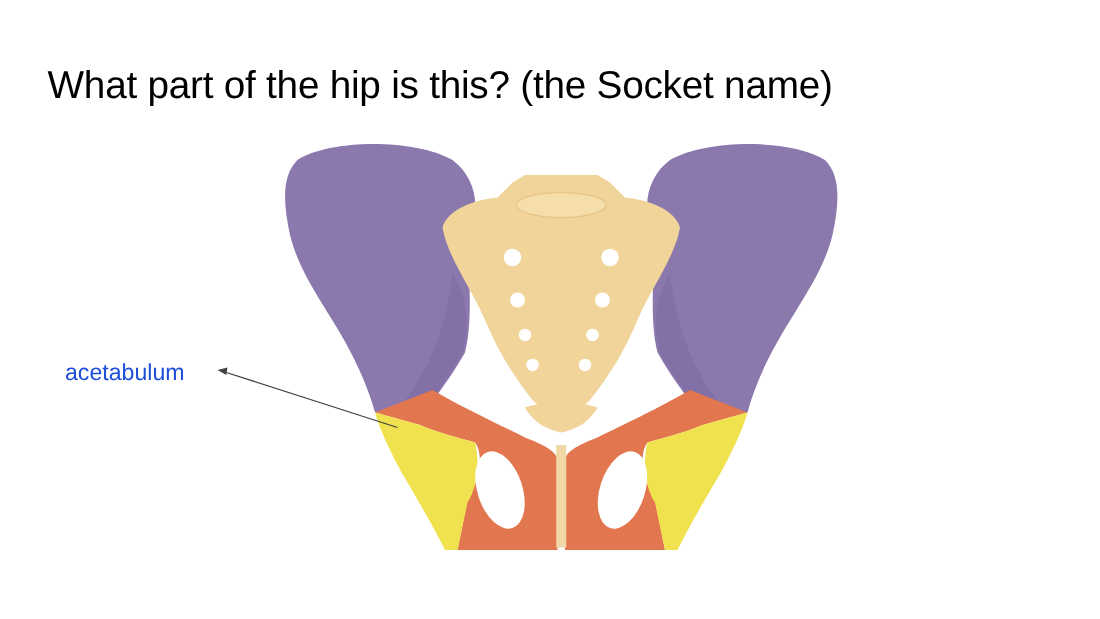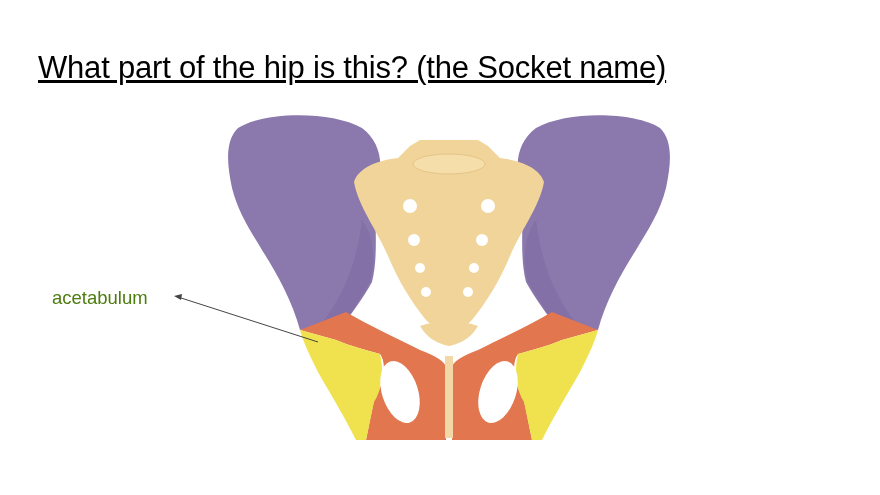--- a/index.html
+++ b/index.html
@@ -1,18 +1,18 @@
 <!DOCTYPE html>
 <html><head>
 <meta charset="utf-8">
 <style>
   html, body { margin: 0; padding: 0; }
   body { width: 880px; height: 495px; background: #ffffff; position: relative; overflow: hidden; font-family: "Liberation Sans", sans-serif; }
-  .title { position: absolute; left: 38px; top: 50px; font-size: 31px; color: #000; white-space: nowrap; letter-spacing: -0.2px; text-decoration: underline; }
-  .label { position: absolute; left: 52px; top: 287px; font-size: 18.5px; color: #4d7c0f; }
+  .title { position: absolute; left: 38px; top: 50px; font-size: 31px; color: #000; white-space: nowrap; letter-spacing: -0.2px; }
+  .label { position: absolute; left: 52px; top: 287px; font-size: 18.5px; color: #1d4ed8; }
   svg.pelvis { position: absolute; left: 0; top: 0; }
 </style>
 </head>
 <body>
 
 <div class="title">What part of the hip is this? (the Socket name)</div>
 <div class="label">acetabulum</div>
 
 <svg class="pelvis" width="880" height="495" viewBox="0 0 880 495">
 

